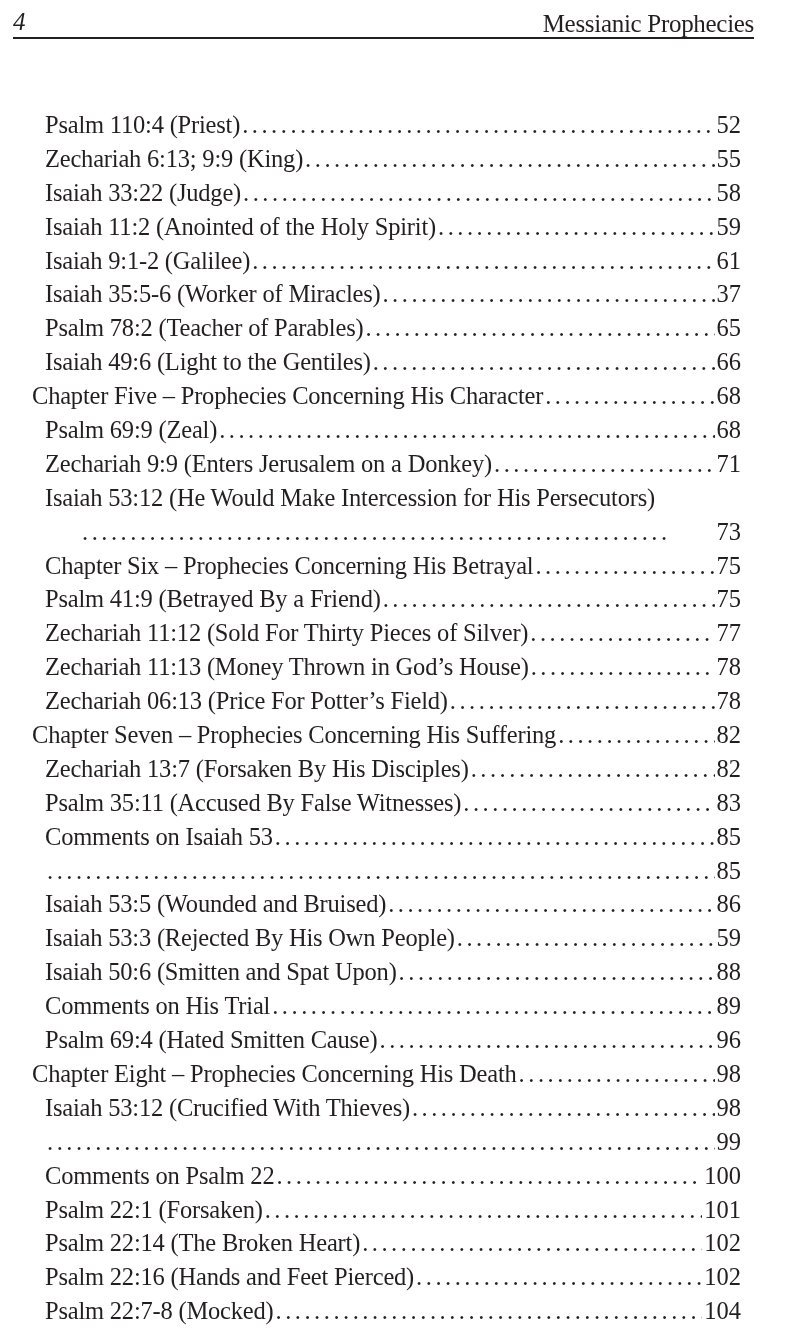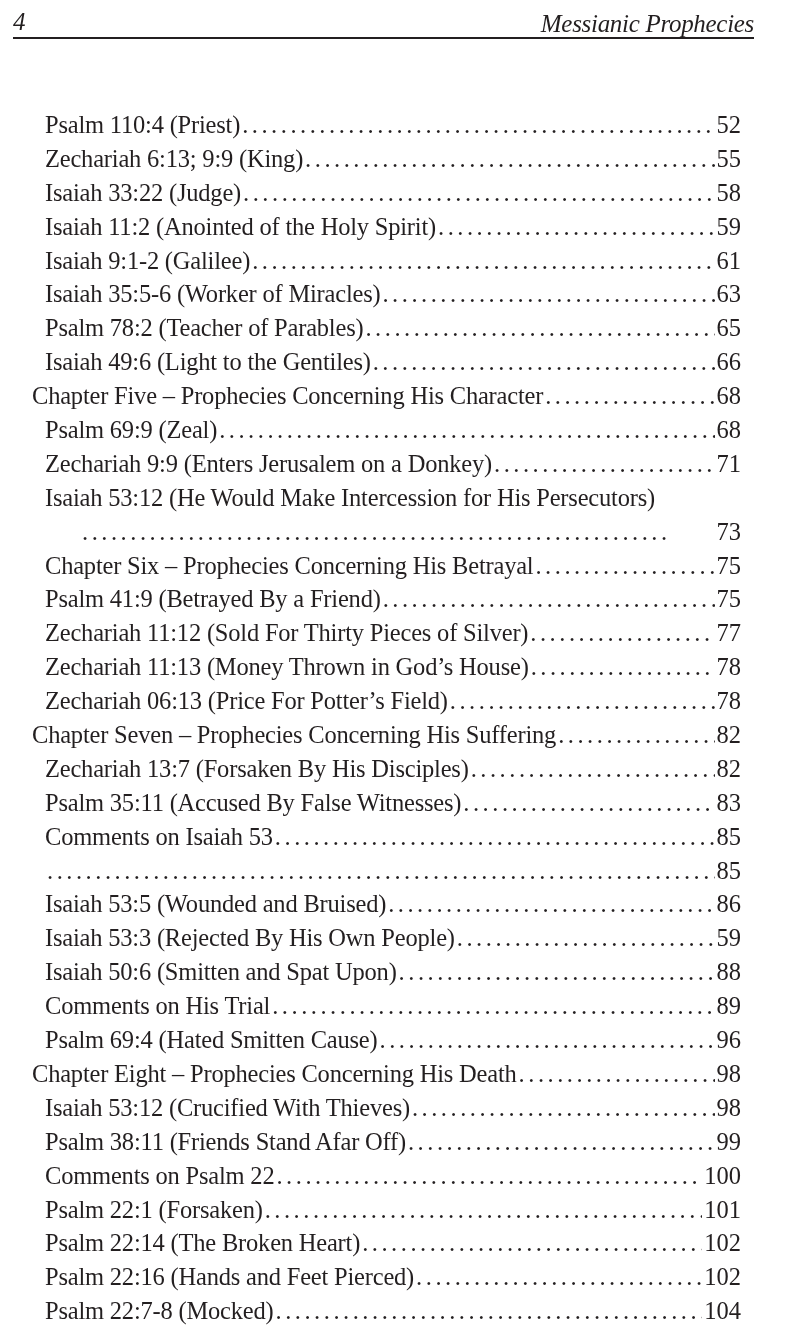--- a/index.html
+++ b/index.html
@@ -1,21 +1,21 @@
 <!DOCTYPE html>
 <html><head>
 <meta charset="utf-8">
 <style>
   html, body { margin: 0; padding: 0; background: #ffffff; }
   body { width: 800px; height: 1336px; position: relative; overflow: hidden;
          font-family: "Liberation Serif", "DejaVu Serif", serif; color: #231f20; }
   .header { position: absolute; left: 13px; right: 46px; top: 6px; height: 31px;
             border-bottom: 2.5px solid #231f20; }
   .header .pnum { position: absolute; left: 0; top: 2px; font-style: italic; font-size: 25px; }
-  .header .title { position: absolute; right: 0; top: 4px; font-style: italic; font-size: 25px; letter-spacing: -0.3px; margin-left: 44px; }
+  .header .title { position: absolute; right: 0; top: 4px; font-size: 25px; letter-spacing: -0.3px; margin-left: 44px; }
   .toc { position: absolute; left: 0; top: 108px; width: 796px; }
   .entry { position: relative; height: 33.9px; font-size: 24.5px; line-height: 33.9px; }
   .entry .row { position: absolute; right: 55px; display: flex; align-items: baseline; white-space: nowrap; }
   .entry.level-1 .row { left: 9px; margin-left: 23px; }
   .entry.level-2 .row { left: 45px; }
   .entry .label { flex: 0 0 auto; letter-spacing: -0.2px; }
   .entry .leader { flex: 1 1 auto; overflow: hidden; margin: 0 2px; letter-spacing: 4.2px; color: #231f20; }
   .entry .leader::before { content: ". . . . . . . . . . . . . . . . . . . . . . . . . . . . . . . . . . . . . . . . . . . . . . . . . . . . . . . . . . . . . . . . . . . . . . . . . . . . . . . . . . . . . . . . . . . ."; letter-spacing: -1.3px; }
   .entry .page { flex: 0 0 auto; text-align: right; }
   .entry.wrap-first .row { right: 55px; }
@@ -62,21 +62,21 @@
       <div class="row">
         <span class="label">Isaiah 9:1-2 (Galilee)</span>
         <span class="leader"></span>
         <span class="page">61</span>
       </div>
     </div>
     <div class="entry level-2">
       <div class="row">
         <span class="label">Isaiah 35:5-6 (Worker of Miracles)</span>
         <span class="leader"></span>
-        <span class="page">63</span>
+        <span class="page">37</span>
       </div>
     </div>
     <div class="entry level-2">
       <div class="row">
         <span class="label">Psalm 78:2 (Teacher of Parables)</span>
         <span class="leader"></span>
         <span class="page">65</span>
       </div>
     </div>
     <div class="entry level-2">
@@ -231,21 +231,20 @@
     </div>
     <div class="entry level-2">
       <div class="row">
         <span class="label">Isaiah 53:12 (Crucified With Thieves)</span>
         <span class="leader"></span>
         <span class="page">98</span>
       </div>
     </div>
     <div class="entry level-2">
       <div class="row">
-        <span class="label">Psalm 38:11 (Friends Stand Afar Off)</span>
         <span class="leader"></span>
         <span class="page">99</span>
       </div>
     </div>
     <div class="entry level-2">
       <div class="row">
         <span class="label">Comments on Psalm 22</span>
         <span class="leader"></span>
         <span class="page">100</span>
       </div>

